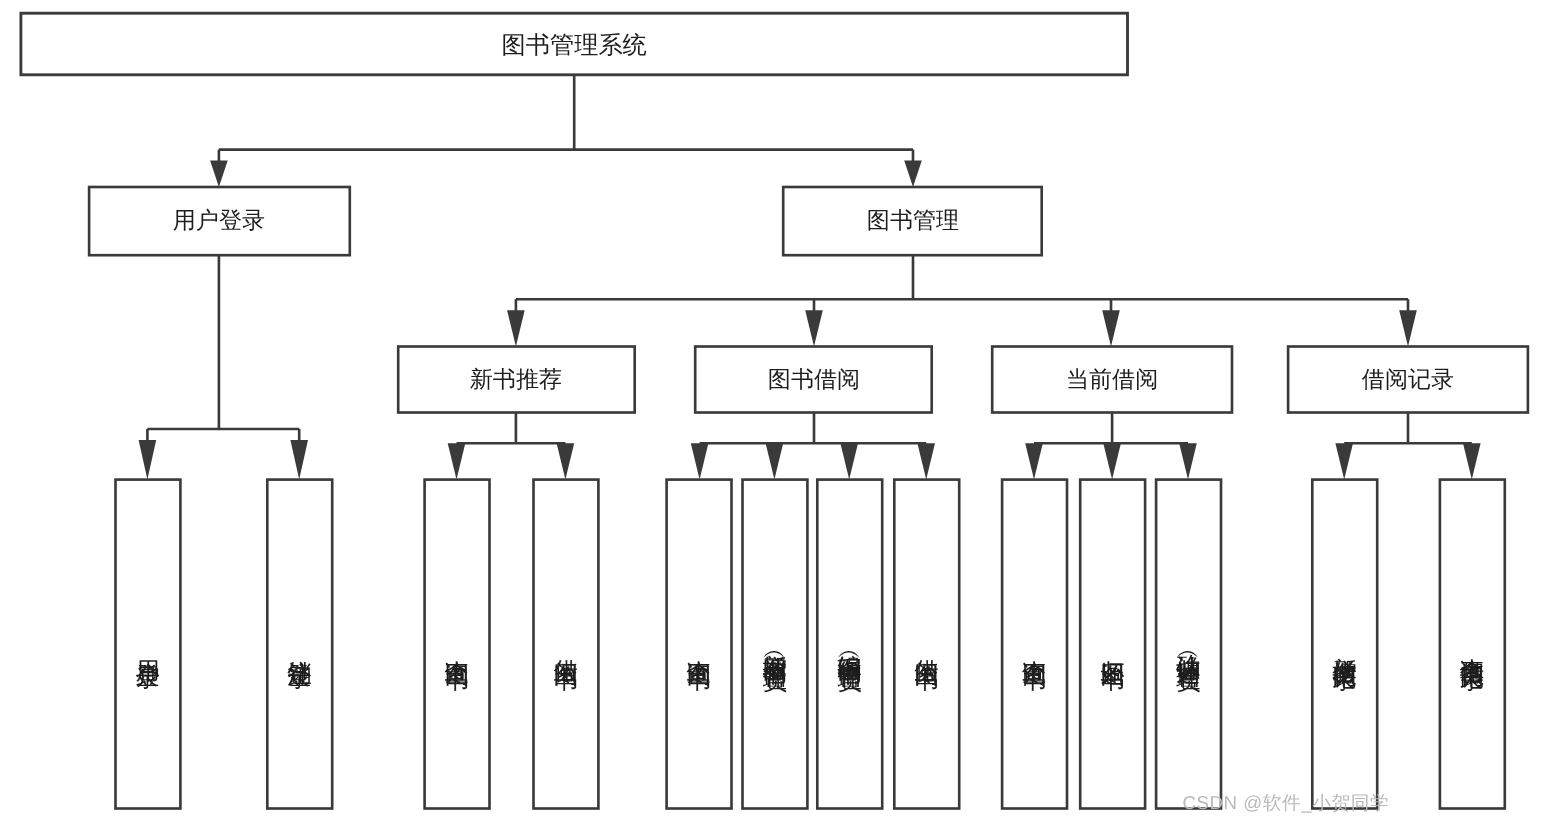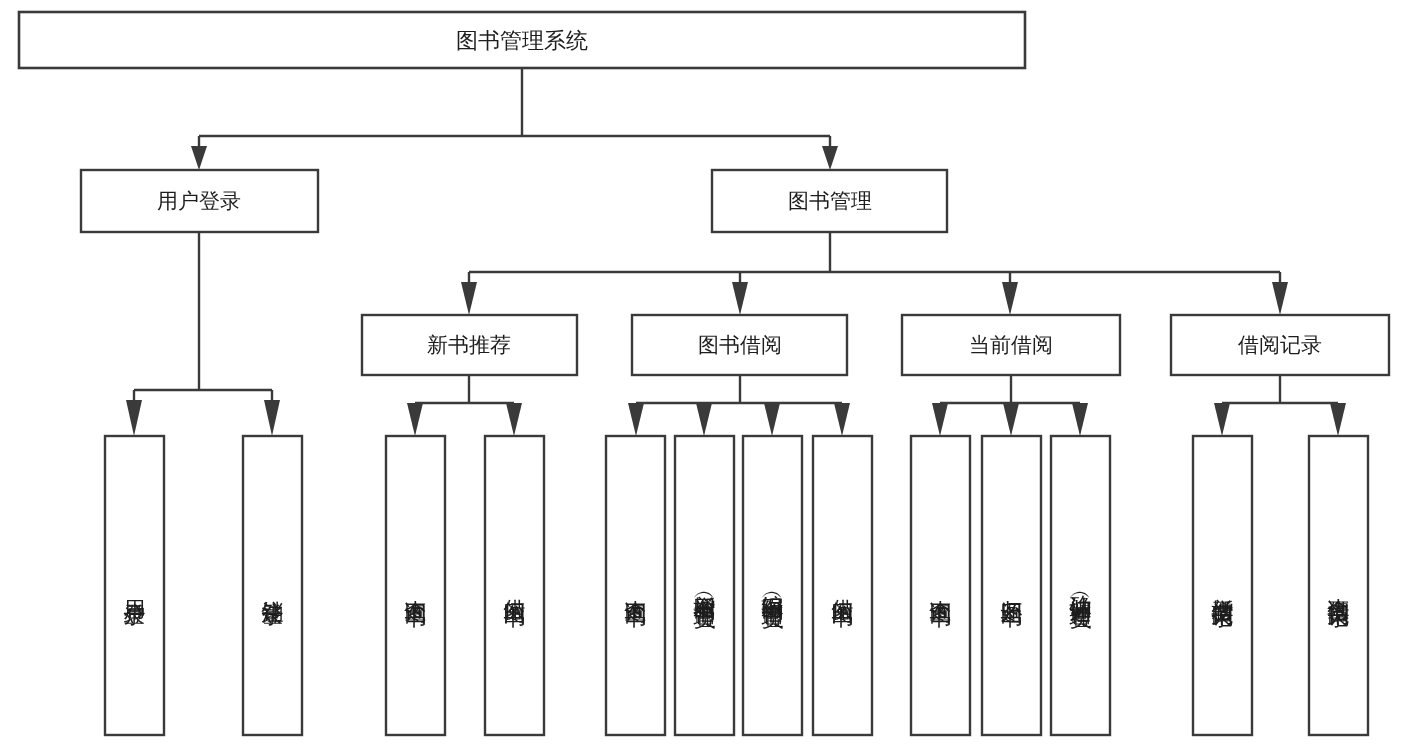--- a/index.html
+++ b/index.html
@@ -242,13 +242,14 @@
     <span class="leaf-label">确认归还（管理员）</span>
   </div>
 
   <div class="leaf-label-wrap" style="left:1193px; top:436px; width:59px; height:299px;">
     <span class="leaf-label">新增借阅记录</span>
   </div>
   <div class="leaf-label-wrap" style="left:1309px; top:436px; width:59px; height:299px;">
     <span class="leaf-label">查询借阅记录</span>
   </div>
 
+  <div class="watermark">CSDN @软件_小贺同学</div>
 </div>
 
 </body></html>

